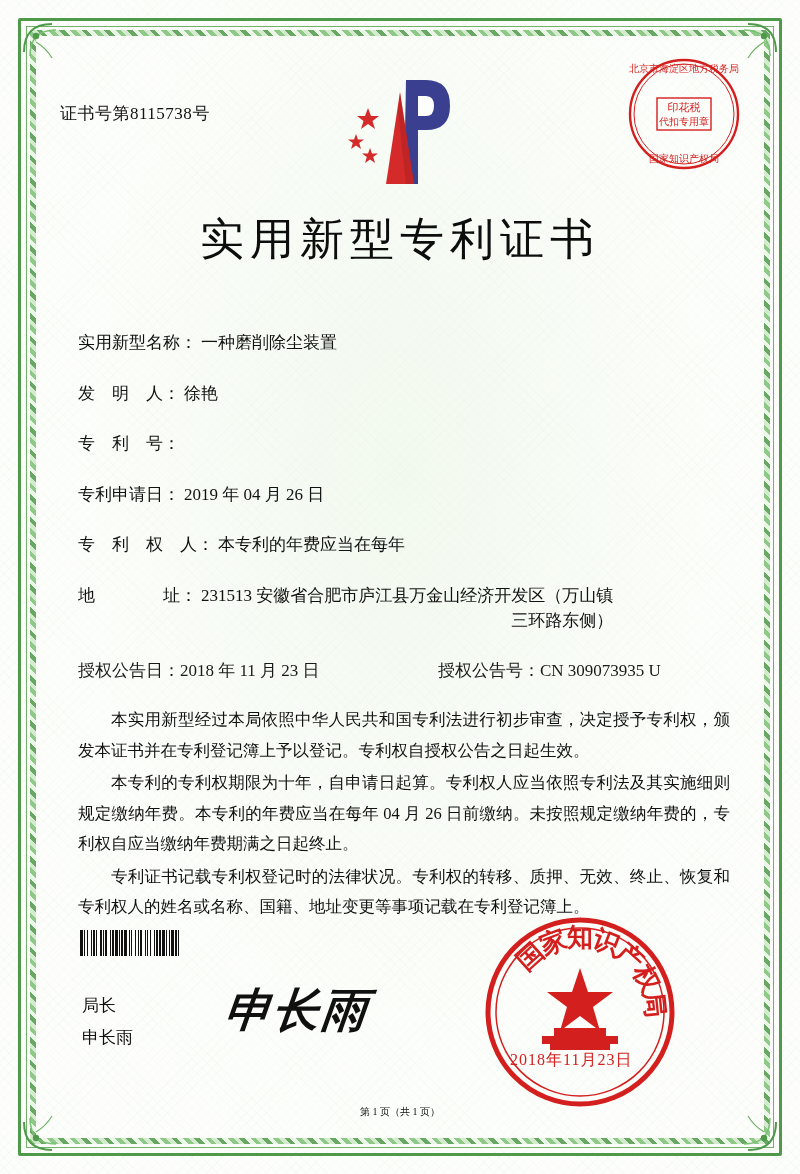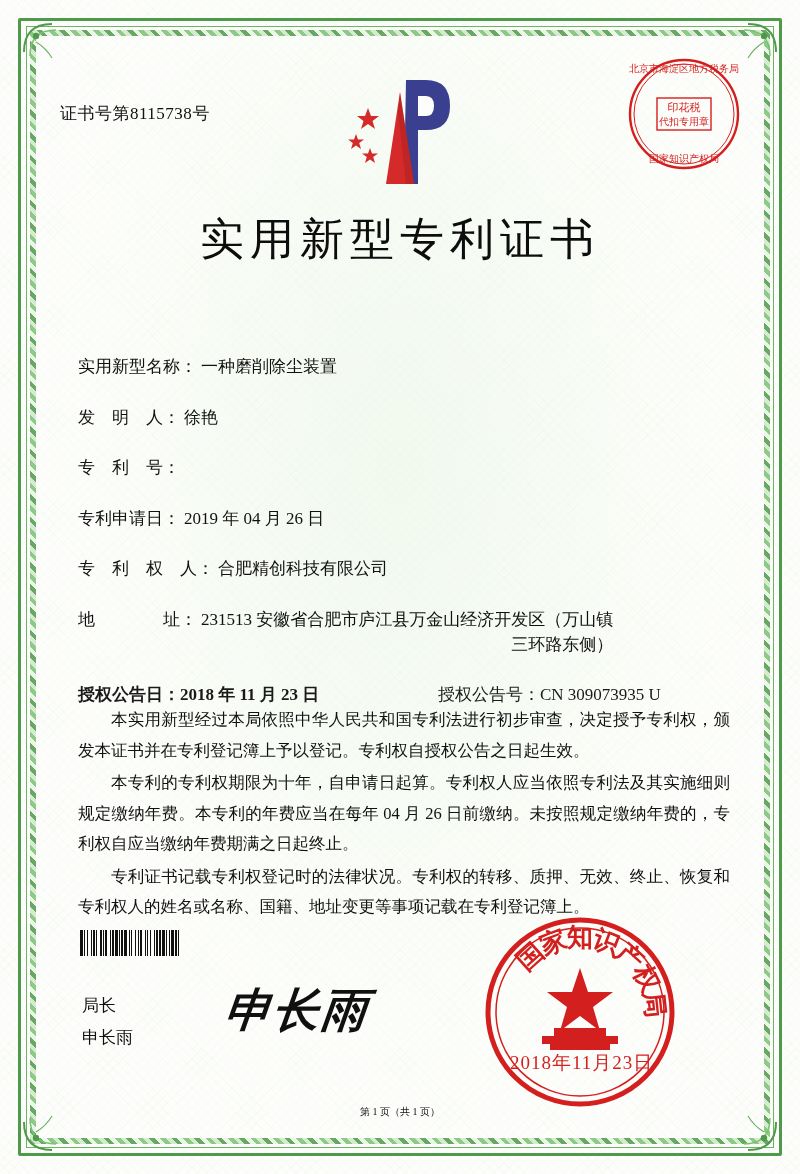--- a/index.html
+++ b/index.html
@@ -124,41 +124,40 @@
     left: 18px;
     top: 280px;
     width: 660px;
   }
   .field-row {
     display: flex;
     align-items: flex-start;
     margin-bottom: 25px;
     font-size: 17px;
     line-height: 1.5;
-    margin-top: 24px;
   }
   .field-label {
     white-space: pre;
     color: #111;
   }
   .field-value {
     color: #111;
     padding-left: 4px;
     text-align: right;
   }
   .field-value .line2 {
     display: block;
     padding-left: 0;
   }
   .row-split {
     display: flex;
     margin-bottom: 8px;
     font-size: 17px;
   }
-  .row-split .left { width: 360px; font-weight: bold; }
+  .row-split .left { width: 360px; }
   .row-split .right { flex: 1; }
 
   .paragraphs {
     position: absolute;
     left: 18px;
     top: 655px;
     width: 652px;
     font-size: 16.5px;
     line-height: 1.85;
     color: #111;
@@ -211,21 +210,21 @@
     position: absolute;
     left: 420px;
     top: 862px;
     width: 200px;
     height: 200px;
   }
   .seal-date {
     position: absolute;
     left: 450px;
     top: 1000px;
-    font-size: 19px;
+    font-size: 16px;
     color: #d41f1f;
     letter-spacing: 1px;
     text-align: center;
   }
 
   .page-footer {
     position: absolute;
     left: 0;
     top: 1055px;
     width: 680px;
@@ -312,21 +311,21 @@
       </div>
       <div class="field-row">
         <span class="field-label">专　利　号：</span>
       </div>
       <div class="field-row">
         <span class="field-label">专利申请日：</span>
         <span class="field-value">2019 年 04 月 26 日</span>
       </div>
       <div class="field-row">
         <span class="field-label">专　利　权　人：</span>
-        <span class="field-value">合肥精创科技有限公司</span>
+        <span class="field-value">本专利的年费应当在每年</span>
       </div>
       <div class="field-row">
         <span class="field-label">地　　　　址：</span>
         <span class="field-value">
           <span>231513  安徽省合肥市庐江县万金山经济开发区（万山镇</span>
           <span class="line2">三环路东侧）</span>
         </span>
       </div>
 
       <div class="row-split">

